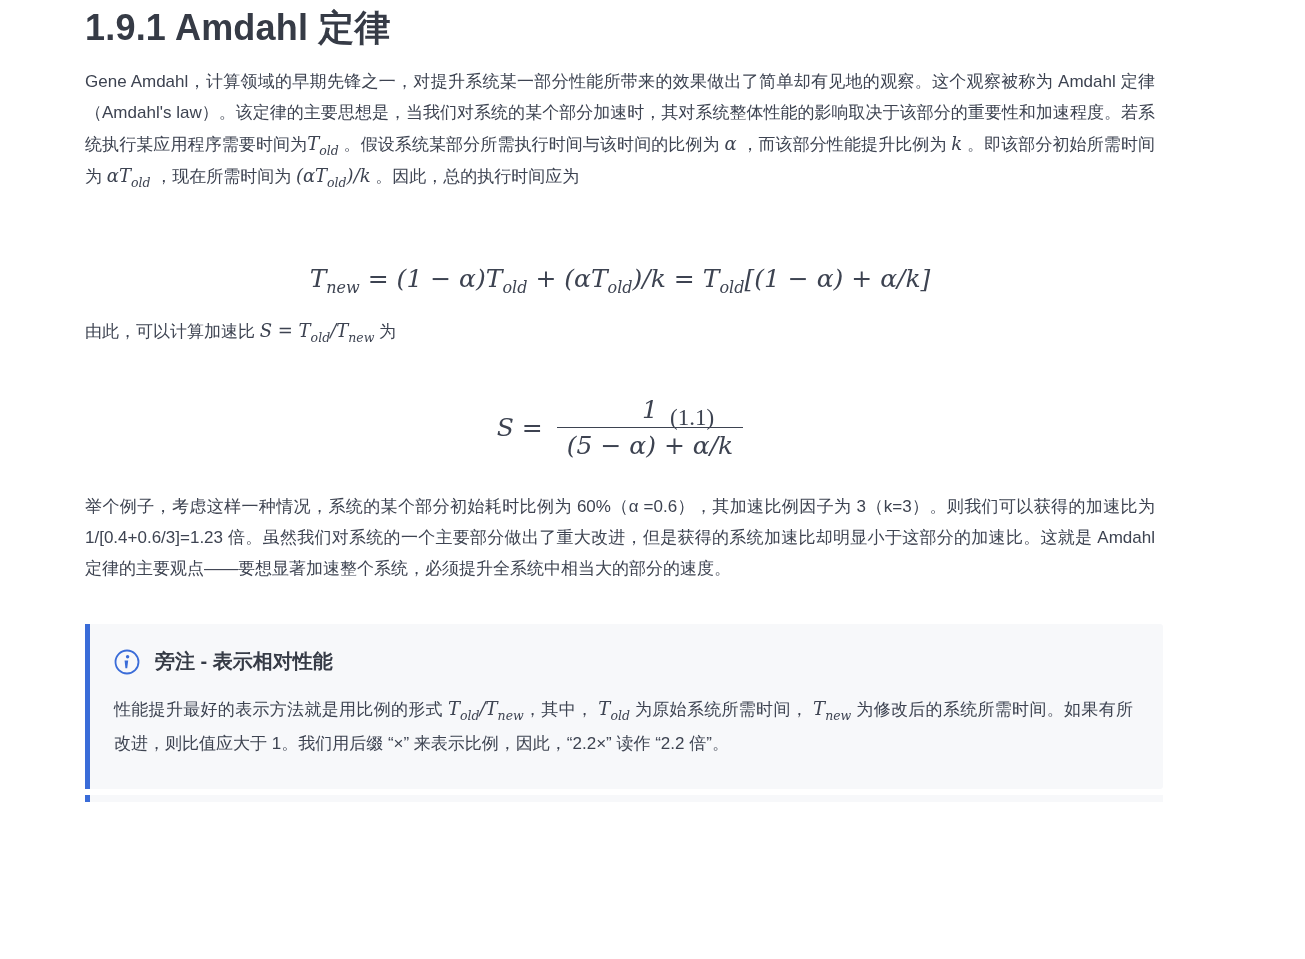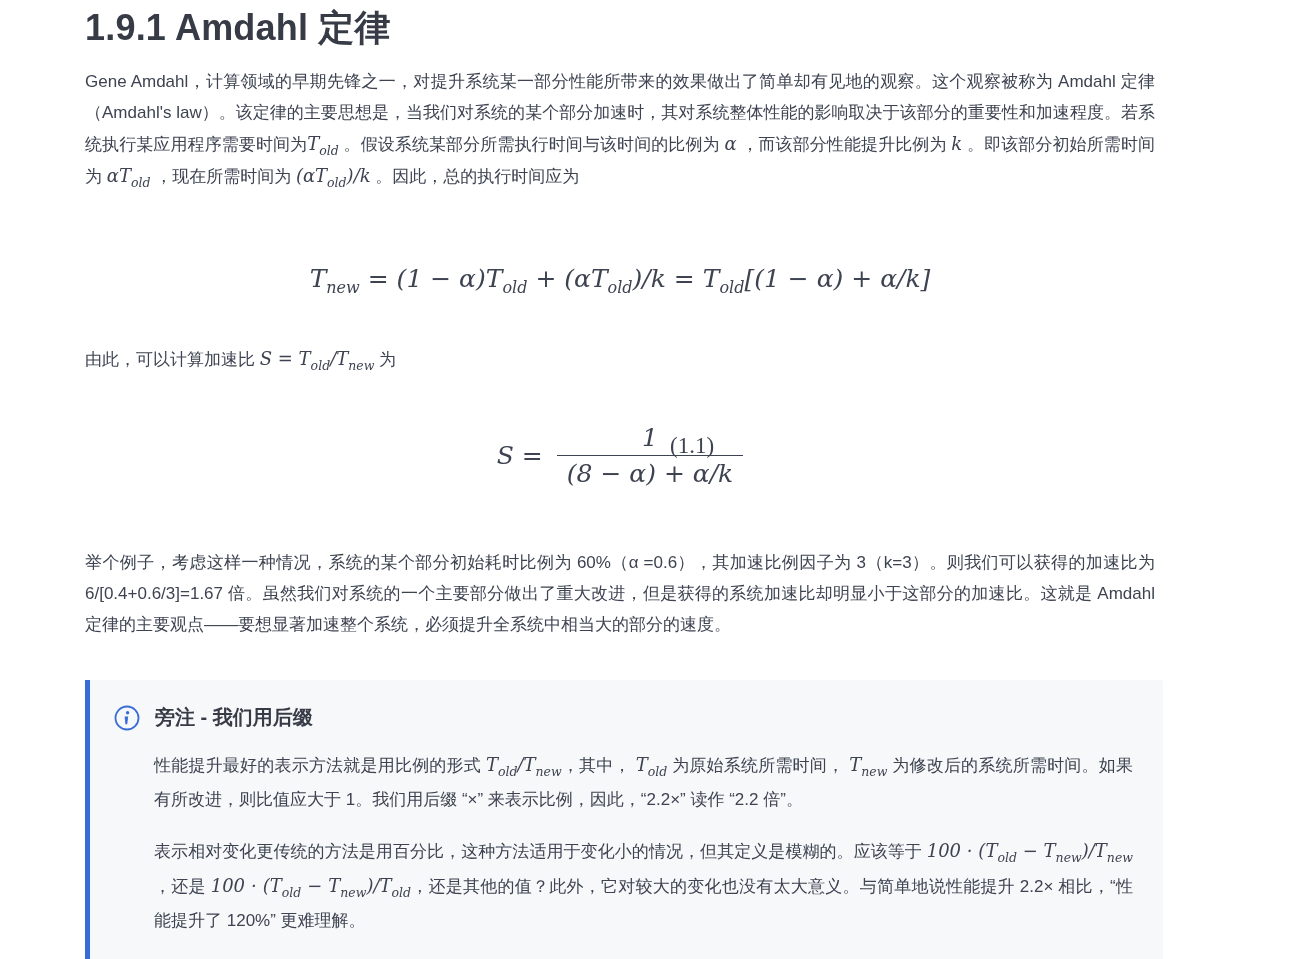--- a/index.html
+++ b/index.html
@@ -23,21 +23,21 @@
     font-weight:bold;
     color:var(--heading);
     letter-spacing:.2px;
   }
   p.body-p{
     margin-top:20px;
     font-size:17px;
     line-height:31px;
     text-align:justify;
   }
-  p.lead-line{margin-top:50px;}
+  p.lead-line{margin-top:22px;}
   
   .mi{
     font-family:"DejaVu Serif","Liberation Serif",serif;
     font-style:italic;
     font-size:18px;
     white-space:nowrap;
   }
   .mi sub{
     font-size:12.5px;
     font-style:italic;
@@ -103,21 +103,20 @@
     font-size:20px;
     font-weight:bold;
     color:var(--heading);
   }
   .info-icon{
     width:26px;height:26px;
     flex:0 0 auto;
     display:block;
   }
   .aside-body{
-    margin-left:40px;
   }
   .aside-body p{
     margin-top:17px;
     font-size:17px;
     line-height:34px;
     text-align:justify;
   }
   .aside-partial{
     margin-top:6px;
     height:7px;
@@ -136,37 +135,36 @@
   <p class="body-p">Gene Amdahl，计算领域的早期先锋之一，对提升系统某一部分性能所带来的效果做出了简单却有见地的观察。这个观察被称为 Amdahl 定律（Amdahl's law）。该定律的主要思想是，当我们对系统的某个部分加速时，其对系统整体性能的影响取决于该部分的重要性和加速程度。若系统执行某应用程序需要时间为<span class="mi">T<sub>old</sub></span> 。假设系统某部分所需执行时间与该时间的比例为 <span class="mi">α</span> ，而该部分性能提升比例为 <span class="mi">k</span> 。即该部分初始所需时间为 <span class="mi">αT<sub>old</sub></span> ，现在所需时间为 <span class="mi">(αT<sub>old</sub>)/k</span> 。因此，总的执行时间应为</p>
 
   <div class="math-display"><span class="mi">T<sub>new</sub> = (1 − α)T<sub>old</sub> + (αT<sub>old</sub>)/k = T<sub>old</sub>[(1 − α) + α/k]</span></div>
 
   <p class="body-p lead-line">由此，可以计算加速比 <span class="mi">S = T<sub>old</sub>/T<sub>new</sub></span> 为</p>
 
   <div class="eq2-wrap">
     <span>S =</span>
     <span class="frac">
       <span class="num">1</span>
-      <span class="den">(8 − α) + α/k</span>
+      <span class="den">(5 − α) + α/k</span>
     </span>
     <span class="eq-tag">(1.1)</span>
   </div>
 
-  <p class="body-p lead-line">举个例子，考虑这样一种情况，系统的某个部分初始耗时比例为 60%（α =0.6），其加速比例因子为 3（k=3）。则我们可以获得的加速比为 6/[0.4+0.6/3]=1.67 倍。虽然我们对系统的一个主要部分做出了重大改进，但是获得的系统加速比却明显小于这部分的加速比。这就是 Amdahl 定律的主要观点——要想显著加速整个系统，必须提升全系统中相当大的部分的速度。</p>
+  <p class="body-p lead-line">举个例子，考虑这样一种情况，系统的某个部分初始耗时比例为 60%（α =0.6），其加速比例因子为 3（k=3）。则我们可以获得的加速比为 1/[0.4+0.6/3]=1.23 倍。虽然我们对系统的一个主要部分做出了重大改进，但是获得的系统加速比却明显小于这部分的加速比。这就是 Amdahl 定律的主要观点——要想显著加速整个系统，必须提升全系统中相当大的部分的速度。</p>
 
   <div class="aside-box">
     <div class="aside-head">
       <svg class="info-icon" viewBox="0 0 26 26" aria-hidden="true">
         <circle cx="13" cy="13" r="11.5" fill="none" stroke="#3a6cd8" stroke-width="1.8"></circle>
         <circle cx="13.6" cy="7.8" r="1.7" fill="#3a6cd8"></circle>
         <path d="M10.6 11.6 L14.2 11.6 L13.2 19.2 L11.4 19.2 Z" fill="#3a6cd8"></path>
       </svg>
-      <span class="aside-title">旁注 - 我们用后缀</span>
+      <span class="aside-title">旁注 - 表示相对性能</span>
     </div>
     <div class="aside-body">
       <p>性能提升最好的表示方法就是用比例的形式 <span class="mi">T<sub>old</sub>/T<sub>new</sub></span>，其中， <span class="mi">T<sub>old</sub></span> 为原始系统所需时间， <span class="mi">T<sub>new</sub></span> 为修改后的系统所需时间。如果有所改进，则比值应大于 1。我们用后缀 “×” 来表示比例，因此，“2.2×” 读作 “2.2 倍”。</p>
-      <p>表示相对变化更传统的方法是用百分比，这种方法适用于变化小的情况，但其定义是模糊的。应该等于 <span class="mi">100 · (T<sub>old</sub> − T<sub>new</sub>)/T<sub>new</sub></span> ，还是 <span class="mi">100 · (T<sub>old</sub> − T<sub>new</sub>)/T<sub>old</sub></span>，还是其他的值？此外，它对较大的变化也没有太大意义。与简单地说性能提升 2.2× 相比，“性能提升了 120%” 更难理解。</p>
     </div>
   </div>
 
   <div class="aside-partial"></div>
 
 </div>
 
 </body></html>

